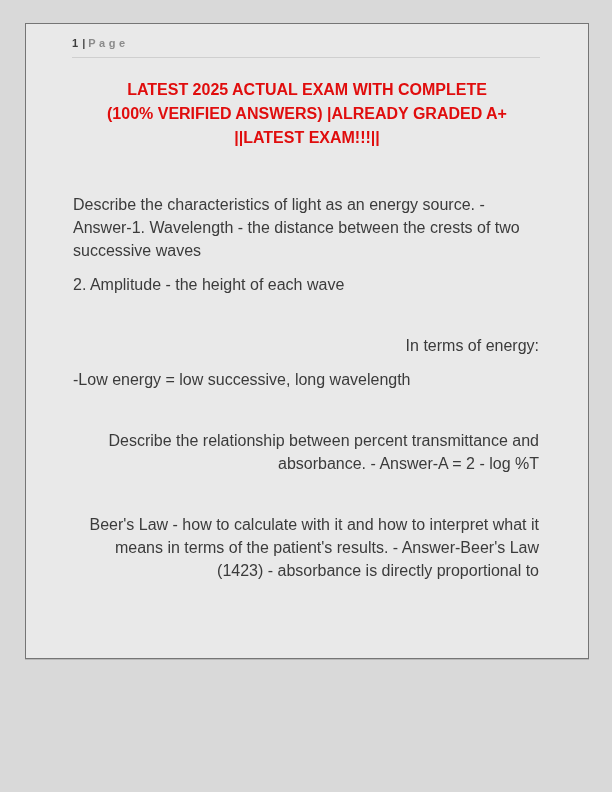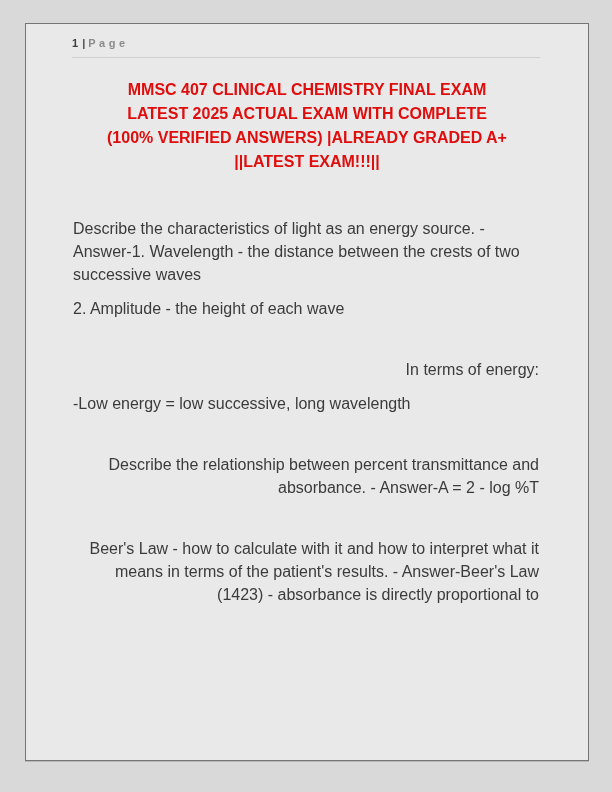--- a/index.html
+++ b/index.html
@@ -12,21 +12,21 @@
     background: #d9d9d9;
     position: relative;
     overflow: hidden;
     font-family: "Liberation Sans", sans-serif;
   }
   .sheet {
     position: absolute;
     left: 25px;
     top: 23px;
     width: 564px;
-    height: 738px;
+    height: 636px;
     background: #e9e9e9;
     border: 1px solid #757575;
     box-sizing: border-box;
     box-shadow: 0 1px 0 rgba(0,0,0,0.15);
   }
   .header {
     margin: 13px 48px 0 46px;
     padding-bottom: 7px;
     border-bottom: 1px solid #cfcfcf;
     font-size: 11px;
@@ -72,21 +72,20 @@
 </head>
 <body>
 
 <div class="sheet">
 
   <div class="header">
     <span class="pg-num">1</span><span class="pg-sep">|</span><span class="pg-label">Page</span>
   </div>
 
   <div class="title">
-    <div>MMSC 407 CLINICAL CHEMISTRY FINAL EXAM</div>
     <div>LATEST 2025 ACTUAL EXAM WITH COMPLETE</div>
     <div>(100% VERIFIED ANSWERS) |ALREADY GRADED A+</div>
     <div>||LATEST EXAM!!!||</div>
   </div>
 
   <div class="content">
     <p class="para">Describe the characteristics of light as an energy source. - Answer-1. Wavelength - the distance between the crests of two successive waves</p>
     <p class="para">2. Amplitude - the height of each wave</p>
     <p class="para gap">In terms of energy:</p>
     <p class="para">-Low energy = low successive, long wavelength</p>

